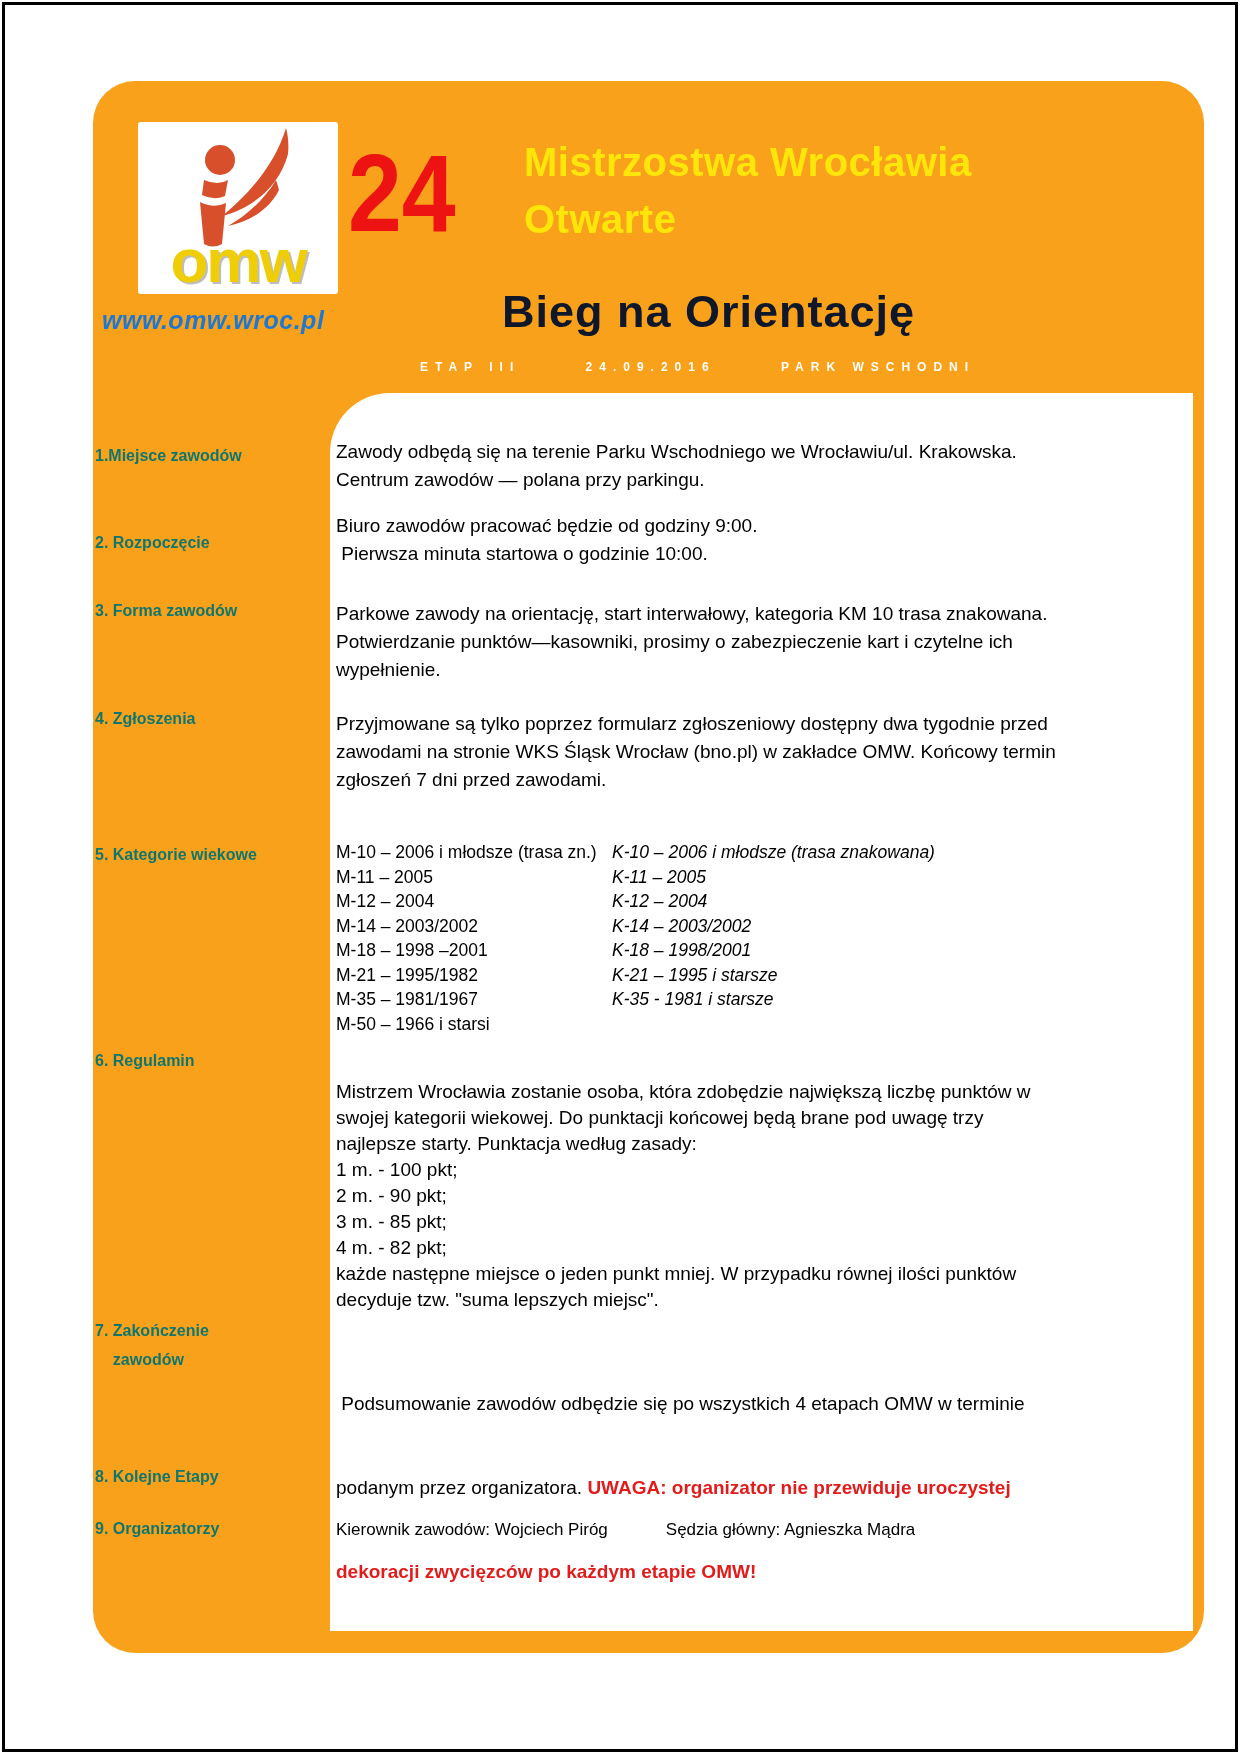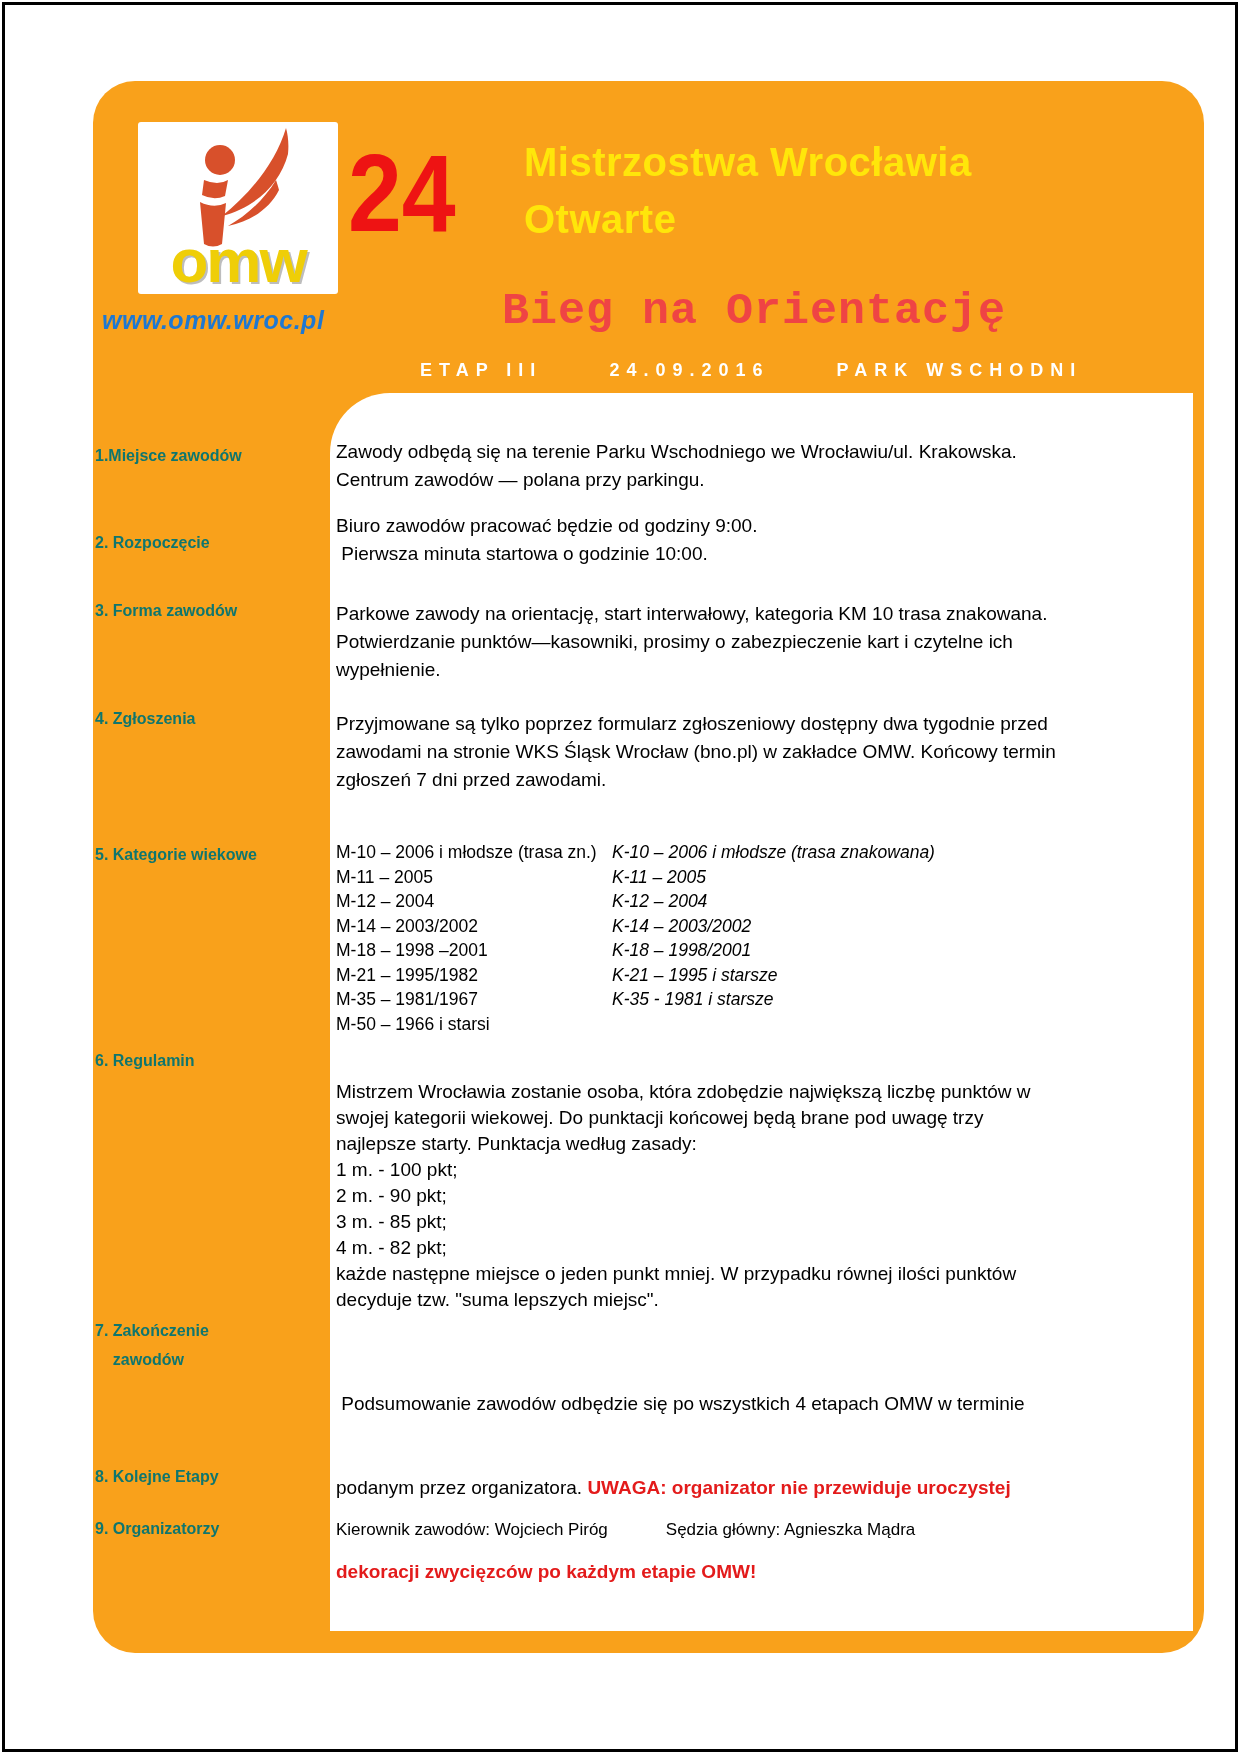--- a/index.html
+++ b/index.html
@@ -27,25 +27,25 @@
   }
   .num24 {
     position:absolute; left:348px; top:138px; font-size:110px; font-weight:bold;
     color:var(--number_red,#EE1313); line-height:1; transform:scaleX(0.88); transform-origin:left top;
   }
   .title {
     position:absolute; left:524px; top:134px; font-size:40px; font-weight:bold;
     color:var(--title_yellow,#FFE60A); line-height:57px; letter-spacing:0.5px;
   }
   .subtitle {
-    position:absolute; left:502px; top:286px; font-family:Liberation Mono, monospace;
-    font-size:45px; font-weight:bold; color:#ef4444; letter-spacing:1px;
+    position:absolute; left:502px; top:286px; font-family:Liberation Sans, sans-serif;
+    font-size:45px; font-weight:bold; color:#0f172a; letter-spacing:1px;
   }
   .stage-line {
-    position:absolute; left:420px; top:360px; font-size:18px; font-weight:bold;
+    position:absolute; left:420px; top:360px; font-size:12px; font-weight:bold;
     color:#ffffff; letter-spacing:7px; white-space:nowrap;text-align:right;
   }
   .stage-line span { margin-right:55px; }
   .sec-label {
     position:absolute; left:95px; width:240px; font-size:16px; font-weight:bold;
     color:#0f766e; line-height:29px; white-space:pre;
   }
   .sec-content {
     position:absolute; left:336px; width:860px; font-size:19px; line-height:28px;
     color:#000; white-space:pre;

